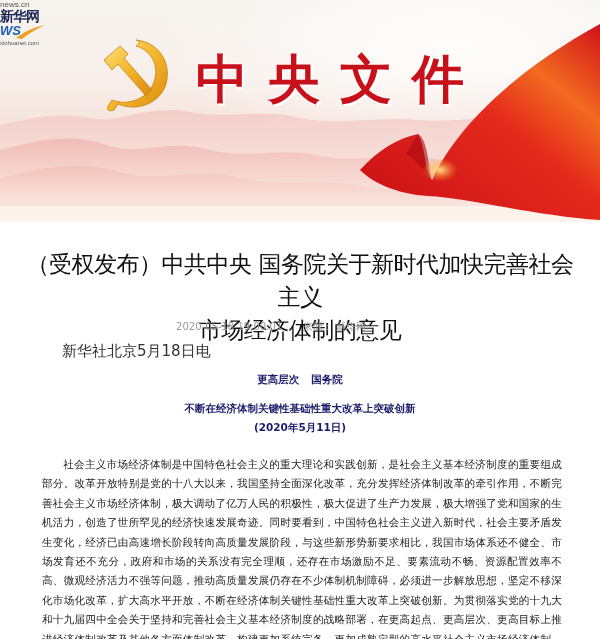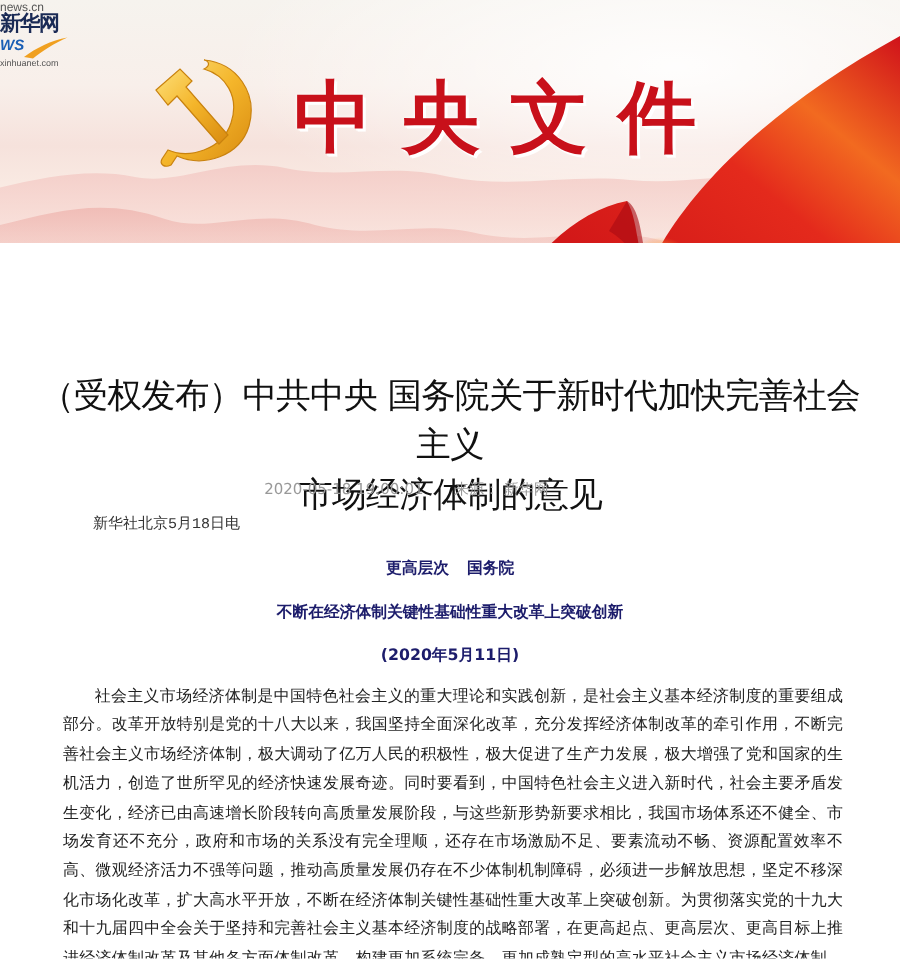--- a/index.html
+++ b/index.html
@@ -12,21 +12,21 @@
     height: 639px;
     overflow: hidden;
     position: relative;
     font-family: "DejaVu Sans", "Liberation Sans", sans-serif;
     color: #222;
   }
   
   .banner {
     position: absolute;
     left: 0; top: 0;
-    width: 600px; height: 162px;
+    width: 600px; height: 222px;
     overflow: hidden;
     background: linear-gradient(180deg, #f6f3ee 0%, #f8efea 35%, #f6e2dc 60%, #fbeee6 85%, #fdf6ef 100%);
   }
   .banner svg.bg {
     position: absolute; left: 0; top: 0;
   }
   .logo {
     position: absolute;
     left: 0; top: 0;
     width: 46px; height: 48px;
@@ -39,21 +39,21 @@
     line-height: 9px;
   }
   .logo .cn {
     position: absolute; left: 0; top: 8px;
     font-size: 14px; font-weight: bold; color: #1a2a55;
     line-height: 16px;
     letter-spacing: -1px;
   }
   .logo .ws {
     position: absolute; left: 0; top: 25px;
-    font-size: 10px; font-weight: bold; color: #1b5fb5;
+    font-size: 13px; font-weight: bold; color: #1b5fb5;
     font-style: italic;
     font-family: "Liberation Sans", sans-serif;
     line-height: 12px;
   }
   .logo .swoosh {
     position: absolute; left: 14px; top: 24px;
   }
   .logo .url-bottom {
     position: absolute; left: 0; top: 40px;
     font-size: 6px; color: #555;
@@ -106,37 +106,36 @@
     width: 542px;
     text-align: center;
     font-size: 10px;
     color: #999;
     line-height: 14px;
   }
   .meta .sep { display: inline-block; width: 14px; }
   .dateline {
     position: absolute;
     left: 62px; top: 344px;
-    font-size: 10px;
+    font-size: 15px;
     color: #333;
     line-height: 14px;
-    font-family: Liberation Mono, monospace;
   }
   .subhead {
     position: absolute;
     left: 0; width: 600px;
     text-align: center;
     font-size: 10.5px;
     font-weight: bold;
     color: #1c1c6b;
     line-height: 14px;
   }
   .subhead.issuer { top: 372px; }
   .subhead.doc-title { top: 401px; }
-  .subhead.date { top: 430px; }
+  .subhead.date { top: 420px; }
   .subhead .gap { display: inline-block; width: 12px; }
 
   .body-text {
     position: absolute;
     left: 42px; top: 455px;
     width: 520px;
     font-size: 10.6px;
     color: #222;
     line-height: 19.4px;
     text-align: justify;

